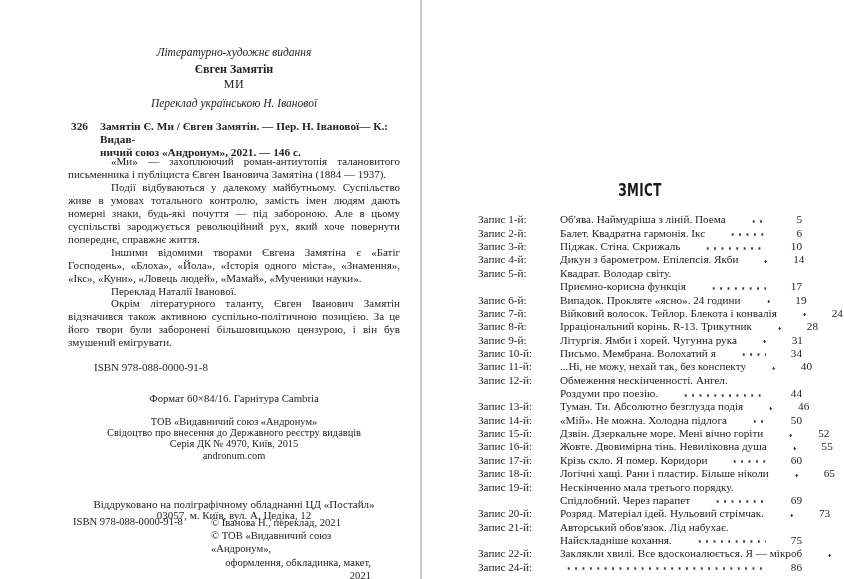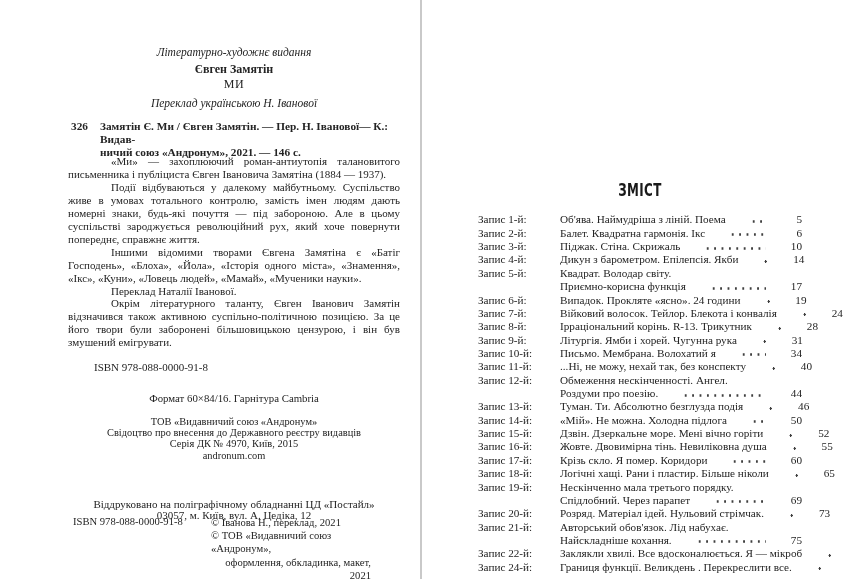--- a/index.html
+++ b/index.html
@@ -266,21 +266,20 @@
           <span class="toc-page">75</span>
         </div>
         <div class="toc-line">
           <span class="toc-label">Запис 22-й:</span>
           <span class="toc-text">Заклякли хвилі. Все вдосконалюється. Я — мікроб</span>
           <span class="leader"></span>
           <span class="toc-page">80</span>
         </div>
         <div class="toc-line">
           <span class="toc-label">Запис 24-й:</span>
-          <span class="toc-text">Границя функції. Великдень . Перекреслити все.</span>
           <span class="leader"></span>
           <span class="toc-page">86</span>
         </div>
       </div>
     <div class="folio" style="color: rgb(143, 143, 143);">3</div>
   </section>
 
 </div>
 
 </body></html>

